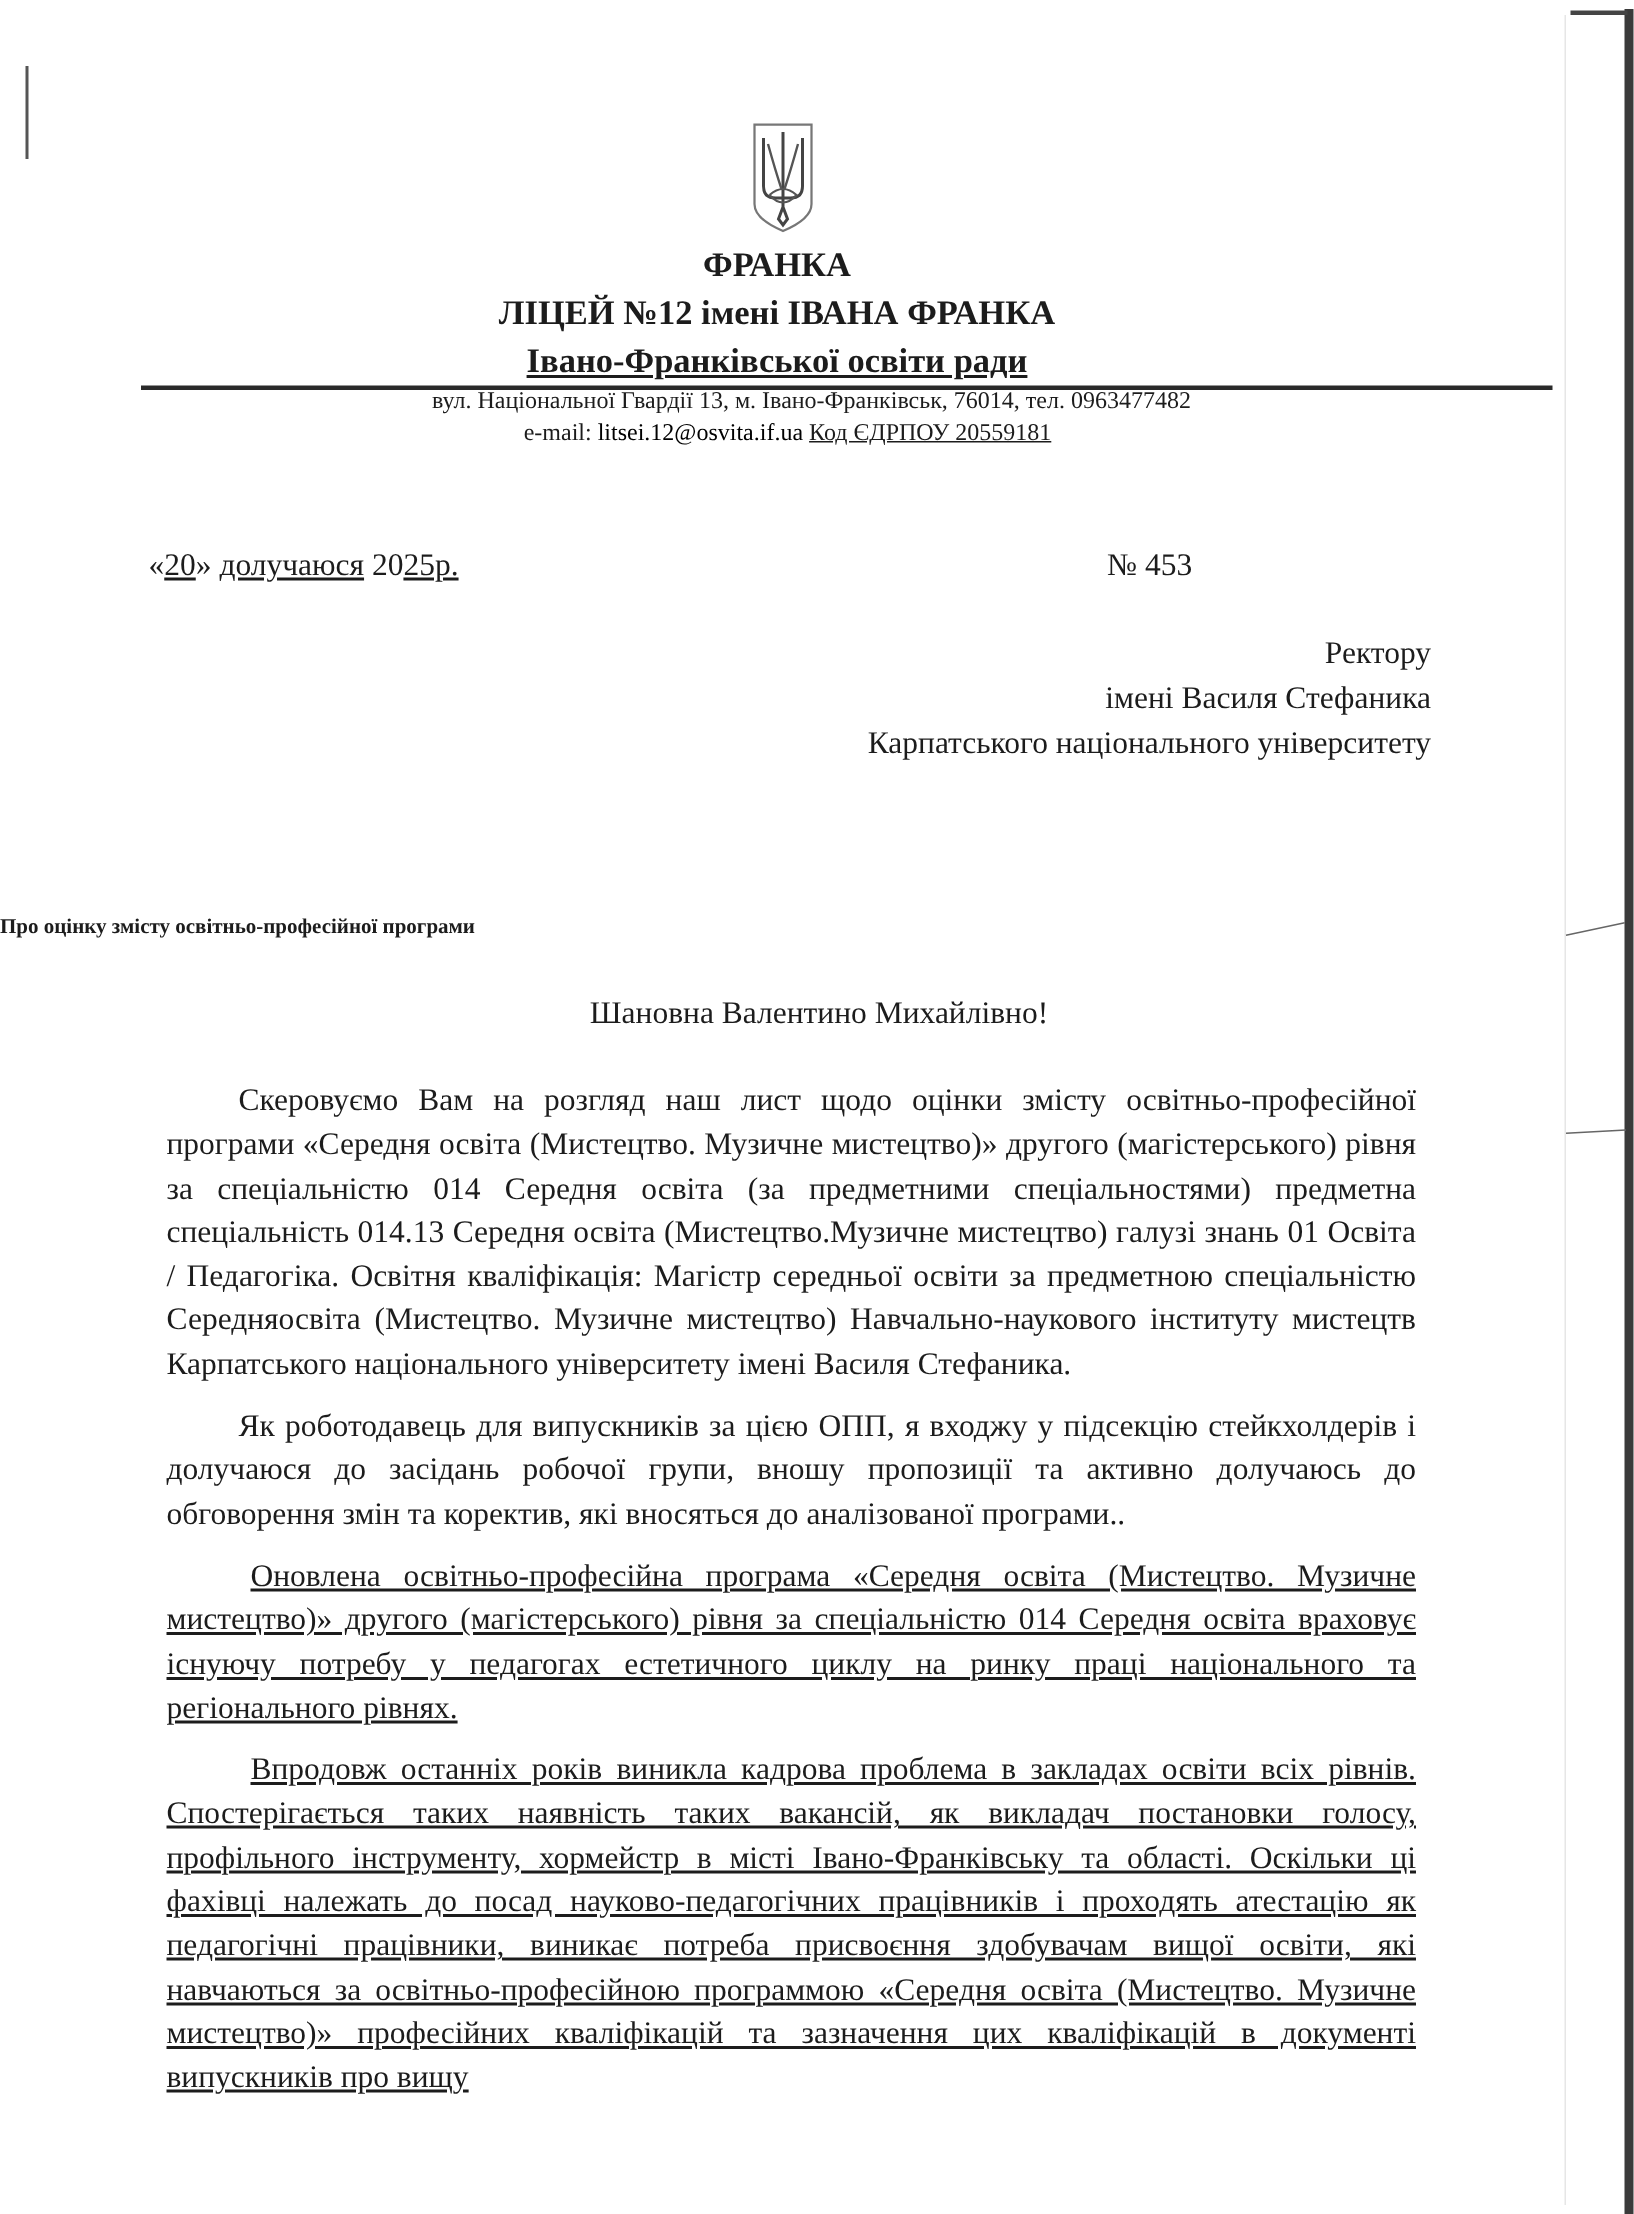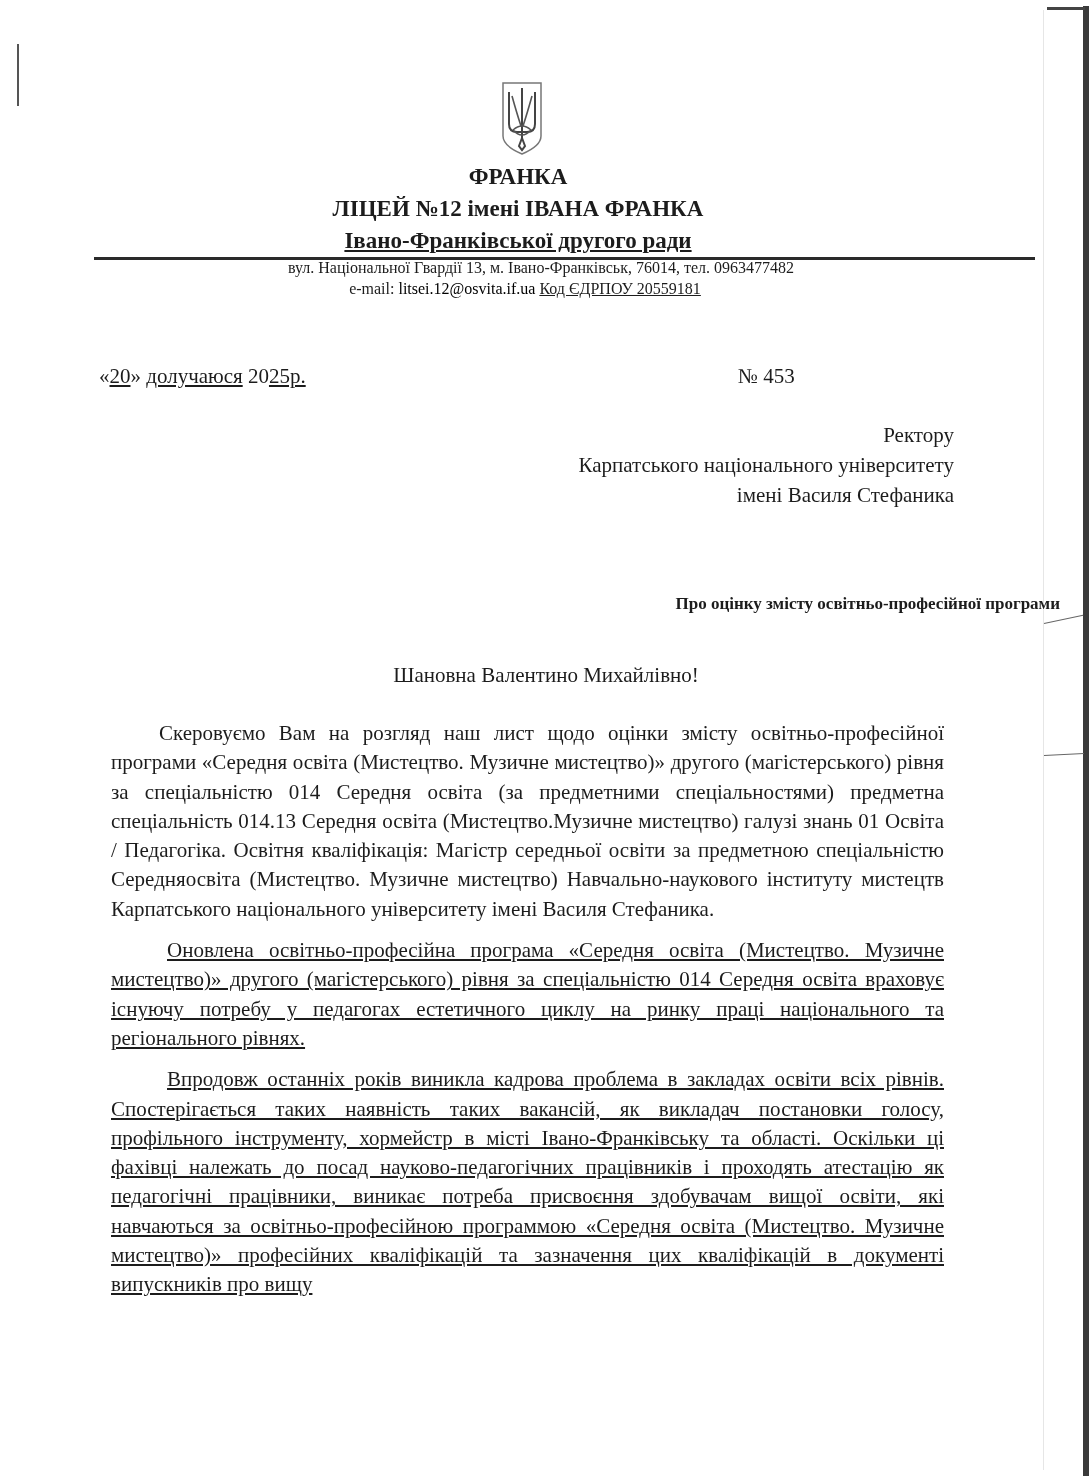--- a/index.html
+++ b/index.html
@@ -23,21 +23,21 @@
   .h-contacts { position: absolute; top: 280px; left: 0; width: 1050px; text-align: center; font-size: 16px; }
   .email-link { color: #000000; }
   .edrpou { text-decoration: underline; }
 
   .date-line { position: absolute; left: 99px; top: 364px; font-size: 21px; }
   .date-line u { text-decoration: underline; }
   .doc-number { position: absolute; left: 738px; top: 364px; font-size: 21px; }
 
   .addressee { position: absolute; right: 135px; top: 420px; text-align: right; font-size: 21px; line-height: 30px; }
 
-  .subject { position: absolute; left: 0; width: 1060px; top: 594px; text-align: right; font-size: 17px; font-weight: bold; }
+  .subject { position: absolute; left: 0; width: 1060px; top: 611px; text-align: left; font-size: 14px; font-weight: bold; }
   .salutation { position: absolute; left: 0; width: 1060px; top: 663px; text-align: center; font-size: 21px; margin-left: 16px; }
 
   .body-text { position: absolute; left: 99px; width: 857px; top: 707px; font-size: 21px; line-height: 29.3px; text-align: justify; }
   .body-text p { margin: 12px; text-indent: 48px; }
   .body-text p.indent-wide { text-indent: 56px; text-decoration: underline; }
 </style>
 </head>
 <body>
 
 <div class="scan-mark-left"></div>
@@ -51,42 +51,43 @@
   <svg width="50" height="76" viewBox="0 0 50 76">
     <path d="M6 3 L44 3 L44 56 Q44 66 25 74 Q6 66 6 56 Z" fill="none" stroke="#777" stroke-width="1.5"></path>
     <path d="M25 8 L25 58 M25 58 L22 66 L25 70 L28 66 Z" fill="none" stroke="#444" stroke-width="2"></path>
     <path d="M12 12 L12 44 Q12 52 20 52 L30 52 Q38 52 38 44 L38 12" fill="none" stroke="#444" stroke-width="2"></path>
     <path d="M15 16 Q20 34 24 46 M35 16 Q30 34 26 46" fill="none" stroke="#555" stroke-width="1.6"></path>
     <path d="M16 50 Q25 42 34 50 Q25 60 16 50" fill="none" stroke="#555" stroke-width="1.4"></path>
   </svg>
 </div>
 <div class="header-line h-country">ФРАНКА</div>
 <div class="header-line h-school">ЛІЦЕЙ №12 імені ІВАНА ФРАНКА</div>
-<div class="header-line h-council">Івано-Франківської другого ради</div>
+<div class="header-line h-council">Івано-Франківської освіти ради</div>
 <div class="header-rule"></div>
 <div class="h-address">вул. Національної Гвардії 13, м. Івано-Франківськ,  76014, тел. 0963477482</div>
 <div class="h-contacts">
   <span>e-mail:</span>
   <span class="email-link">litsei.12@osvita.if.ua</span>
   <span class="edrpou">Код ЄДРПОУ 20559181</span>
 </div>
 
 <div class="date-line">
   <span>«</span><u>20</u><span>»</span>
   <u>долучаюся</u>
   <span>20</span><u>25р.</u>
 </div>
 <div class="doc-number">№ 453</div>
 
 <div class="addressee">
   <div>Ректору</div>
+  <div>імені Василя Стефаника</div>
   <div>Карпатського національного університету</div>
-  <div>імені Василя Стефаника</div>
 </div>
 
 <div class="subject">Про оцінку змісту освітньо-професійної програми</div>
 <div class="salutation">Шановна Валентино Михайлівно!</div>
 
 <div class="body-text">
   <p>Скеровуємо Вам на розгляд наш лист щодо оцінки змісту освітньо-професійної програми «Середня освіта (Мистецтво. Музичне мистецтво)» другого (магістерського) рівня за спеціальністю 014 Середня освіта (за предметними спеціальностями) предметна спеціальність 014.13 Середня освіта (Мистецтво.Музичне мистецтво) галузі знань 01 Освіта / Педагогіка. Освітня кваліфікація: Магістр середньої освіти за предметною спеціальністю Середняосвіта (Мистецтво. Музичне мистецтво) Навчально-наукового інституту мистецтв Карпатського національного університету імені Василя Стефаника.</p>
+  <p>Як роботодавець для випускників за цією ОПП, я входжу у підсекцію стейкхолдерів і долучаюся до засідань робочої групи, вношу пропозиції та активно долучаюсь до обговорення змін та коректив, які вносяться до аналізованої програми..</p>
   <p class="indent-wide">Оновлена освітньо-професійна програма «Середня освіта (Мистецтво. Музичне мистецтво)» другого (магістерського) рівня за спеціальністю 014 Середня освіта враховує існуючу потребу у педагогах естетичного циклу на ринку праці національного та регіонального рівнях.</p>
   <p class="indent-wide">Впродовж останніх років виникла кадрова проблема  в закладах освіти всіх рівнів. Спостерігається таких наявність таких вакансій, як викладач постановки голосу, профільного інструменту, хормейстр в місті Івано-Франківську та області. Оскільки ці фахівці належать до посад науково-педагогічних працівників і проходять атестацію як педагогічні працівники, виникає потреба присвоєння здобувачам вищої освіти, які навчаються за освітньо-професійною программою «Середня освіта (Мистецтво. Музичне мистецтво)» професійних кваліфікацій та зазначення цих  кваліфікацій в документі випускників про вищу</p>
 </div>
 
 </body></html>

